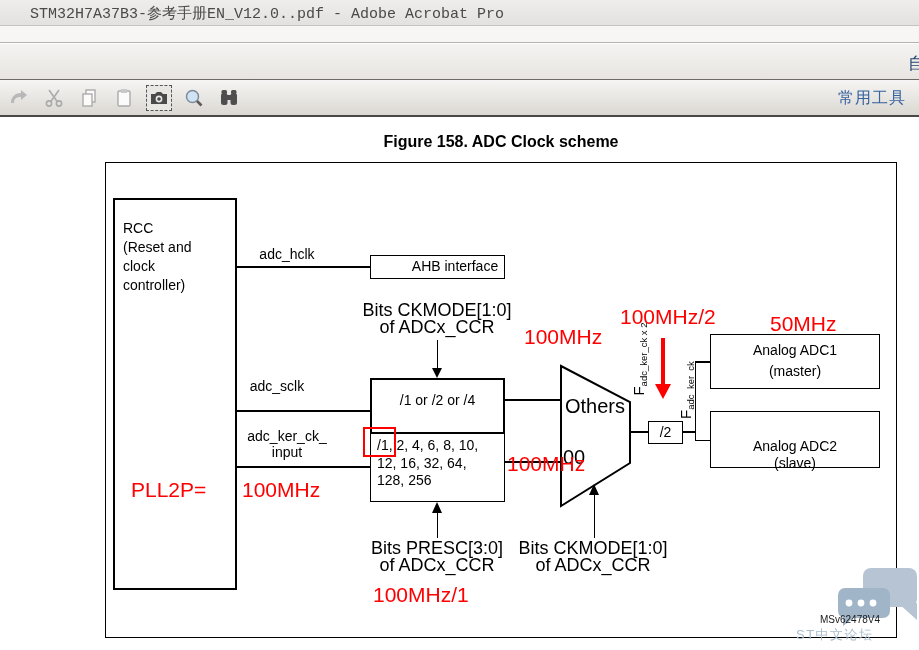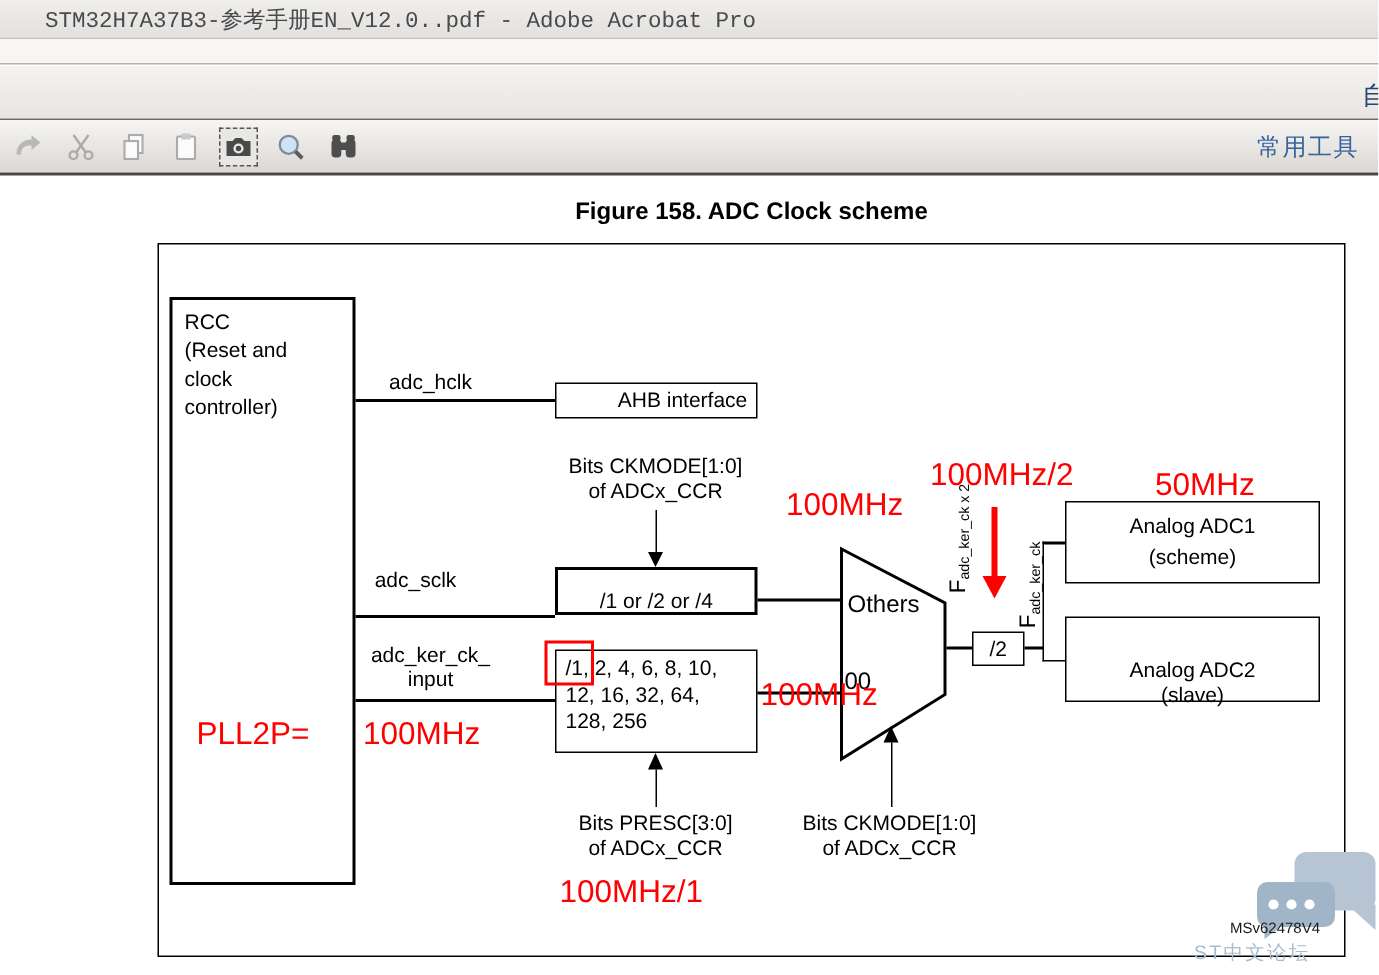--- a/index.html
+++ b/index.html
@@ -22,44 +22,44 @@
   .tool.active{border:1px dashed #555;background:#e9e7e4;}
   .tools-label{position:absolute;right:13px;top:8px;font-size:16px;color:#36629e;letter-spacing:1px;}
 
   
   .caption{position:absolute;left:105px;top:133px;width:792px;text-align:center;
     font-size:16px;font-weight:bold;color:#000;}
   .figborder{position:absolute;left:105px;top:162px;width:790px;height:474px;border:1px solid #000;}
 
   .b{position:absolute;border:2px solid #000;background:#fff;box-sizing:border-box;
      font-size:14px;color:#000;}
-  .rcc{left:113px;top:198px;width:124px;height:392px;padding:5px 0 0 8px;line-height:19px;}
+  .rcc{left:113px;top:198px;width:124px;height:392px;padding:19px 0 0 8px;line-height:19px;}
   .grp{left:337px;top:198px;width:549px;height:393px;background:transparent;}
   .grp .lbl{position:absolute;left:10px;top:6px;}
   .ahb{left:370px;top:255px;width:135px;height:24px;border-width:1.5px;text-align:center;line-height:21px;padding-left:35px;}
-  .d124{left:370px;top:378px;width:135px;height:32px;text-align:center;line-height:40px;}
+  .d124{left:370px;top:378px;width:135px;height:56px;text-align:center;line-height:40px;}
   .presc{left:370px;top:433px;width:135px;height:69px;border-width:1.5px;padding:3px 0 0 6px;line-height:17.5px;}
   .adc1{left:710px;top:334px;width:170px;height:55px;border-width:1.5px;text-align:center;padding-top:7px;}
   .adc1 .l2{margin-top:5px;}
   .adc2{left:710px;top:411px;width:170px;height:57px;border-width:1.5px;text-align:center;padding-top:26px;}
   .adc2 .l2{margin-top:1px;}
   .d2{left:648px;top:421px;width:35px;height:23px;border-width:1.5px;text-align:center;line-height:20px;}
 
   .hl{position:absolute;height:1.5px;background:#000;}
   .vl{position:absolute;width:1.5px;background:#000;}
   .arrow-down{position:absolute;width:0;height:0;border-left:5px solid transparent;
     border-right:5px solid transparent;border-top:10px solid #000;}
   .arrow-up{position:absolute;width:0;height:0;border-left:5px solid transparent;
     border-right:5px solid transparent;border-bottom:11px solid #000;}
 
   .sig{position:absolute;font-size:14px;color:#000;text-align:center;line-height:16px;}
-  .bit{position:absolute;width:150px;text-align:center;font-size:14px;line-height:17px;color:#000;}
+  .bit{position:absolute;width:150px;text-align:center;font-size:18px;line-height:17px;color:#000;}
 
   .muxsvg{position:absolute;left:558px;top:363px;}
-  .muxtxt{position:absolute;font-size:16px;color:#000;}
+  .muxtxt{position:absolute;font-size:20px;color:#000;}
 
   .red{position:absolute;color:#ff0000;font-size:21px;white-space:nowrap;}
   .redrect{position:absolute;left:363px;top:427px;width:33px;height:30px;border:2px solid #ff0000;box-sizing:border-box;}
   .redline{position:absolute;left:661px;top:338px;width:4px;height:48px;background:#ff0000;}
   .redhead{position:absolute;left:655px;top:384px;width:0;height:0;border-left:8px solid transparent;
     border-right:8px solid transparent;border-top:15px solid #ff0000;}
 
   .rot{position:absolute;white-space:nowrap;color:#000;transform:rotate(-90deg);}
   .rotx2{left:596px;top:350px;width:86px;height:18px;text-align:center;}
   .rotker{left:654px;top:381px;width:64px;height:18px;text-align:center;}
@@ -211,21 +211,21 @@
 
   <div class="hl" style="left:631px;top:431px;width:17px;"></div>
   <div class="b d2">/2</div>
   <div class="hl" style="left:683px;top:431px;width:13px;"></div>
   <div class="vl" style="left:694.5px;top:361px;height:80px;"></div>
   <div class="hl" style="left:695px;top:361px;width:15px;"></div>
   <div class="hl" style="left:695px;top:439.5px;width:15px;"></div>
 
   <div class="b adc1">
     <div>Analog ADC1</div>
-    <div class="l2">(scheme)</div>
+    <div class="l2">(master)</div>
   </div>
   <div class="b adc2">
     <div>Analog ADC2</div>
     <div class="l2">(slave)</div>
   </div>
 
   <div class="rot rotx2">
     <span class="bigF">F</span><span class="subF">adc_ker_ck x 2</span>
   </div>
   <div class="rot rotker">

